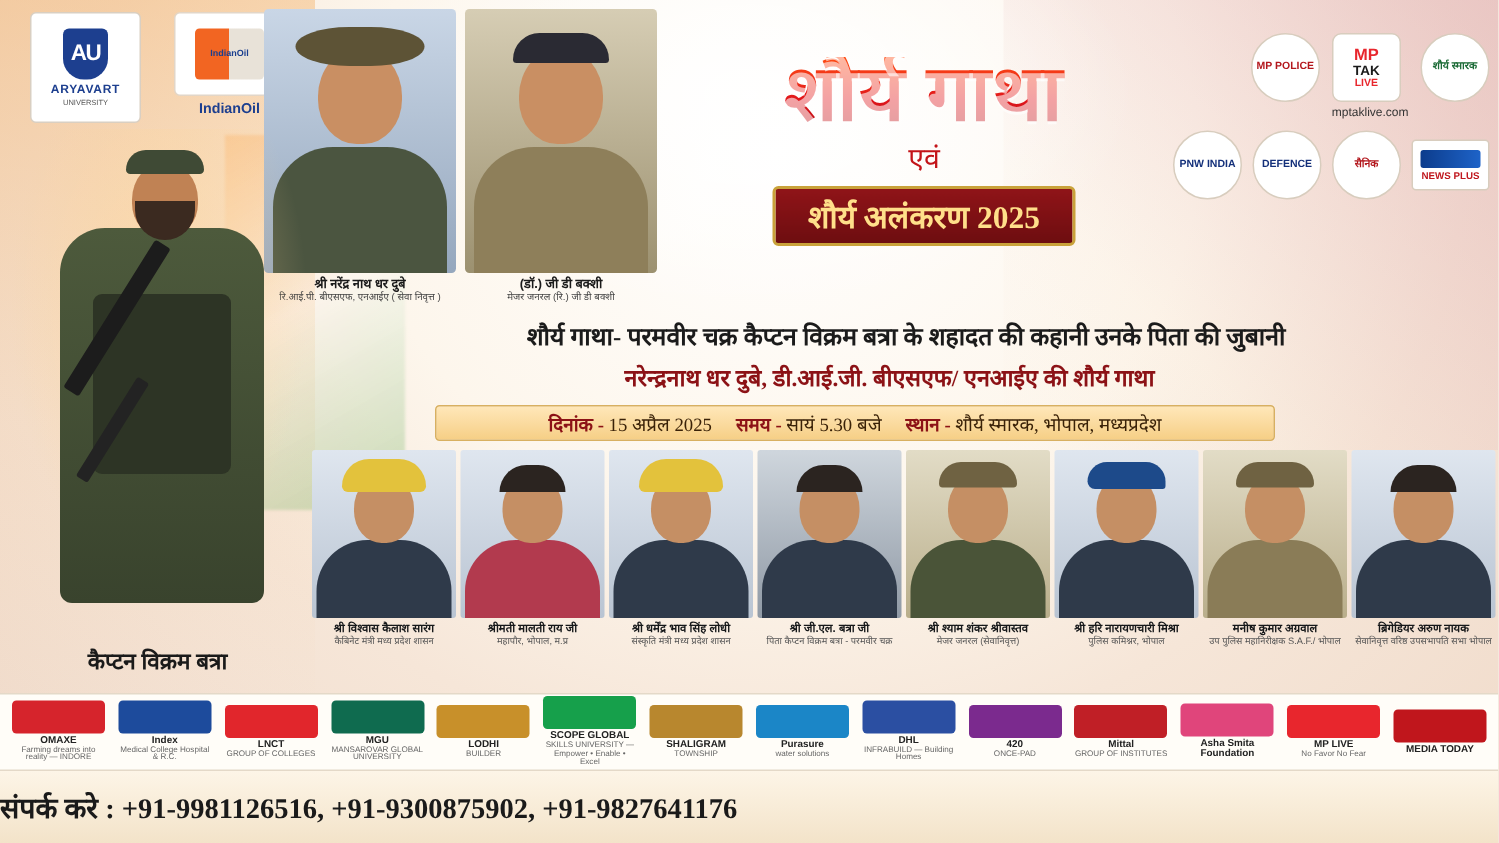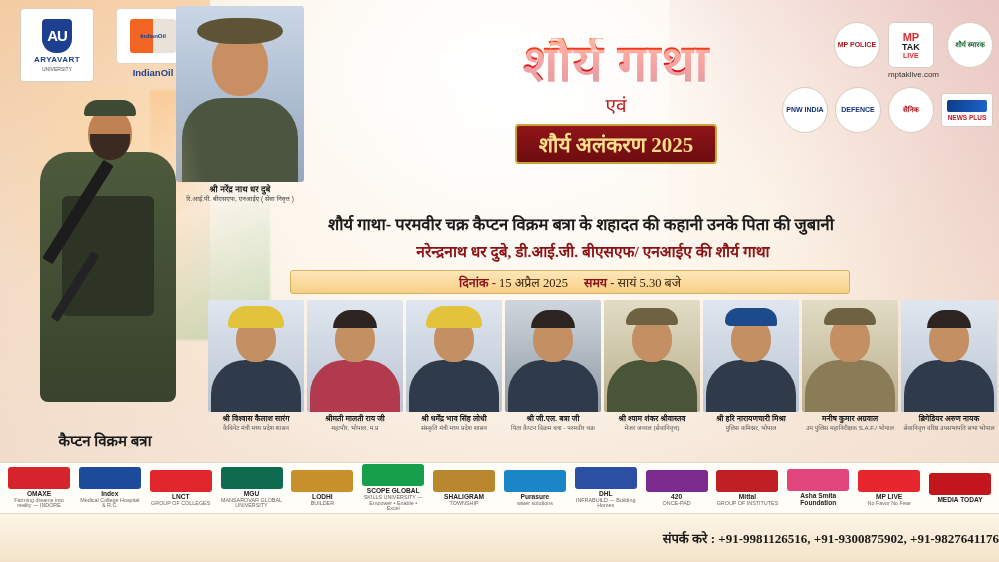--- a/index.html
+++ b/index.html
@@ -150,21 +150,21 @@
   }
   .tp .ph .torso.olive { background: #4b5540; }
   .tp .ph .torso.khaki { background: #8e7f5a; }
   .tp .name {
     font-size: 8.5px; font-weight: bold; color: #1a1a1a; margin-top: 3px; line-height: 1.15;
   }
   .tp .desig { font-size: 6.5px; color: #444; line-height: 1.15; }
 
   
   .head1 {
-    position: absolute; left: 196px; top: 212px; width: 770px; text-align: center;
+    position: absolute; left: 219px; top: 212px; width: 770px; text-align: center;
     font-family: "Liberation Serif", serif; font-weight: bold; font-size: 16.5px;
     color: #1b1b1b;
   }
   .head2 {
     position: absolute; left: 208px; top: 240px; width: 770px; text-align: center;
     font-family: "Liberation Serif", serif; font-weight: bold; font-size: 15.5px;
     color: #8c1216;
   }
   .info-strip {
     position: absolute; left: 290px; top: 270px; width: 560px; height: 24px;
@@ -279,22 +279,22 @@
     display: flex; align-items: center; justify-content: center;
     font-size: 8px; font-weight: bold; color: #fff;
   }
   .sp .tt { font-size: 6.6px; font-weight: bold; color: #222; }
   .sp .st { font-size: 5.4px; color: #666; }
 
   
   .contact {
     position: absolute; left: 0; bottom: 0; width: 999px; height: 48px;
     background: linear-gradient(180deg,#fdf5e7,#f3e3c9);
-    display: flex; align-items: center; justify-content: flex-end;
-    font-family: "Liberation Serif", serif; font-weight: bold; font-size: 13px;
+    display: flex; align-items: center; justify-content: flex-start;
+    font-family: "Liberation Serif", serif; font-weight: bold; font-size: 19px;
     color: #1a1a1a;
   }
 </style>
 </head>
 <body>
 
 <div id="poster">
 
   <div class="bg-band bg-left-saffron"></div>
   <div class="bg-band bg-right-fabric"></div>
@@ -350,34 +350,47 @@
   <div class="top-portraits">
     <div class="tp">
       <div class="ph">
         <div class="torso olive"></div>
         <div class="face"></div>
         <div class="hat"></div>
       </div>
       <div class="name">श्री नरेंद्र नाथ धर दुबे</div>
       <div class="desig">रि.आई.पी. बीएसएफ, एनआईए ( सेवा निवृत्त )</div>
     </div>
+    <div class="tp">
+      <div class="ph khaki">
+        <div class="torso khaki"></div>
+        <div class="face"></div>
+        <div class="cap"></div>
+      </div>
+      <div class="name">(डॉ.) जी डी बक्शी</div>
+      <div class="desig">मेजर जनरल (रि.) जी डी बक्शी</div>
+    </div>
   </div>
 
   <div class="head1">शौर्य गाथा- परमवीर चक्र कैप्टन विक्रम बत्रा के शहादत की कहानी उनके पिता की जुबानी</div>
   <div class="head2">नरेन्द्रनाथ धर दुबे, डी.आई.जी. बीएसएफ/ एनआईए की शौर्य गाथा</div>
 
   <div class="info-strip">
     <span>
       <b>दिनांक -</b>
       <span>15 अप्रैल 2025</span>
     </span>
     <span>
       <b>समय -</b>
       <span>सायं 5.30 बजे</span>
     </span>
+    <span>
+      <b>स्थान -</b>
+      <span>शौर्य स्मारक, भोपाल, मध्यप्रदेश</span>
+    </span>
   </div>
 
   <div class="hero">
     <div class="halo"></div>
     <div class="body"></div>
     <div class="vest"></div>
     <div class="gun"></div>
     <div class="gun2"></div>
     <div class="head"></div>
     <div class="beard"></div>

